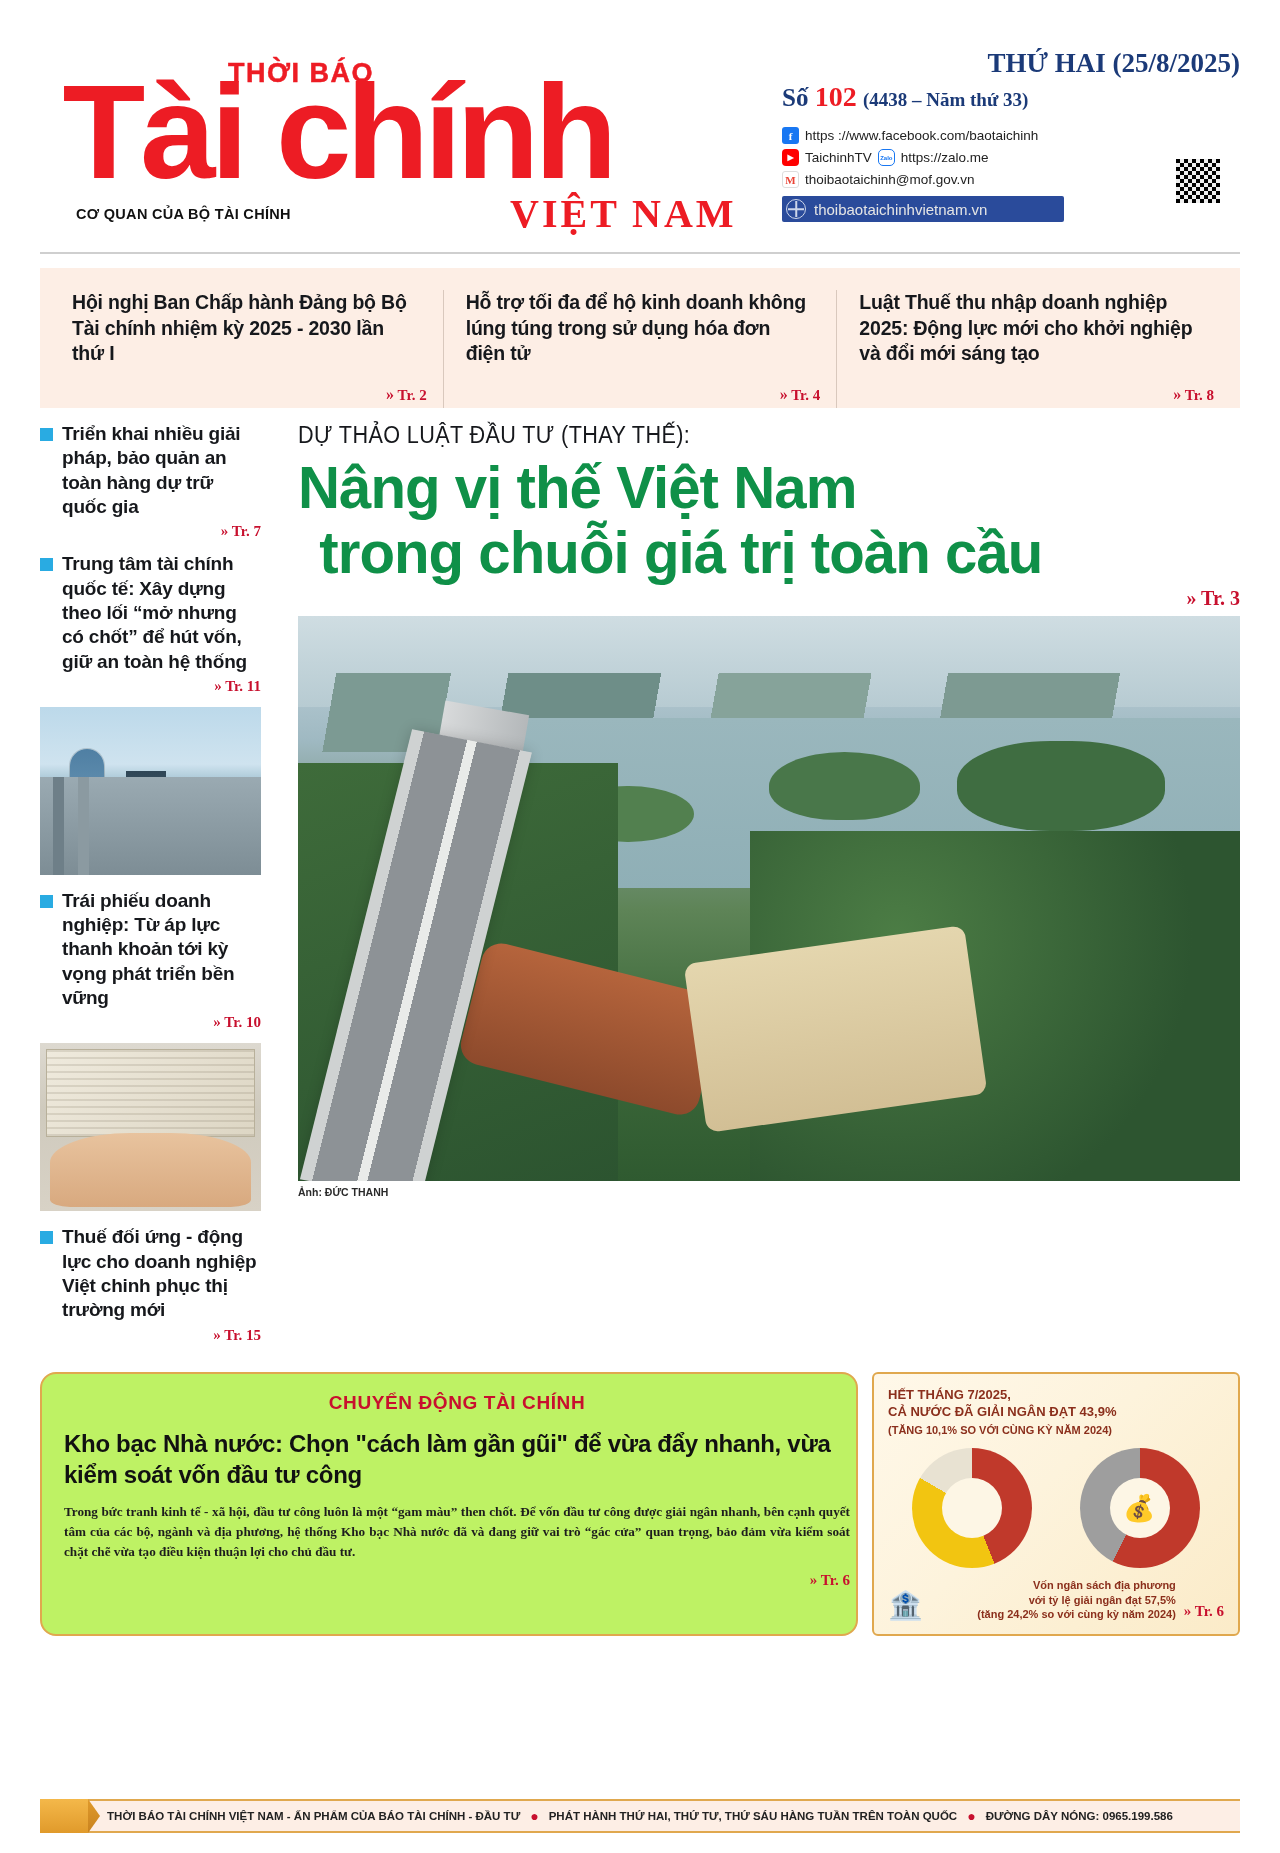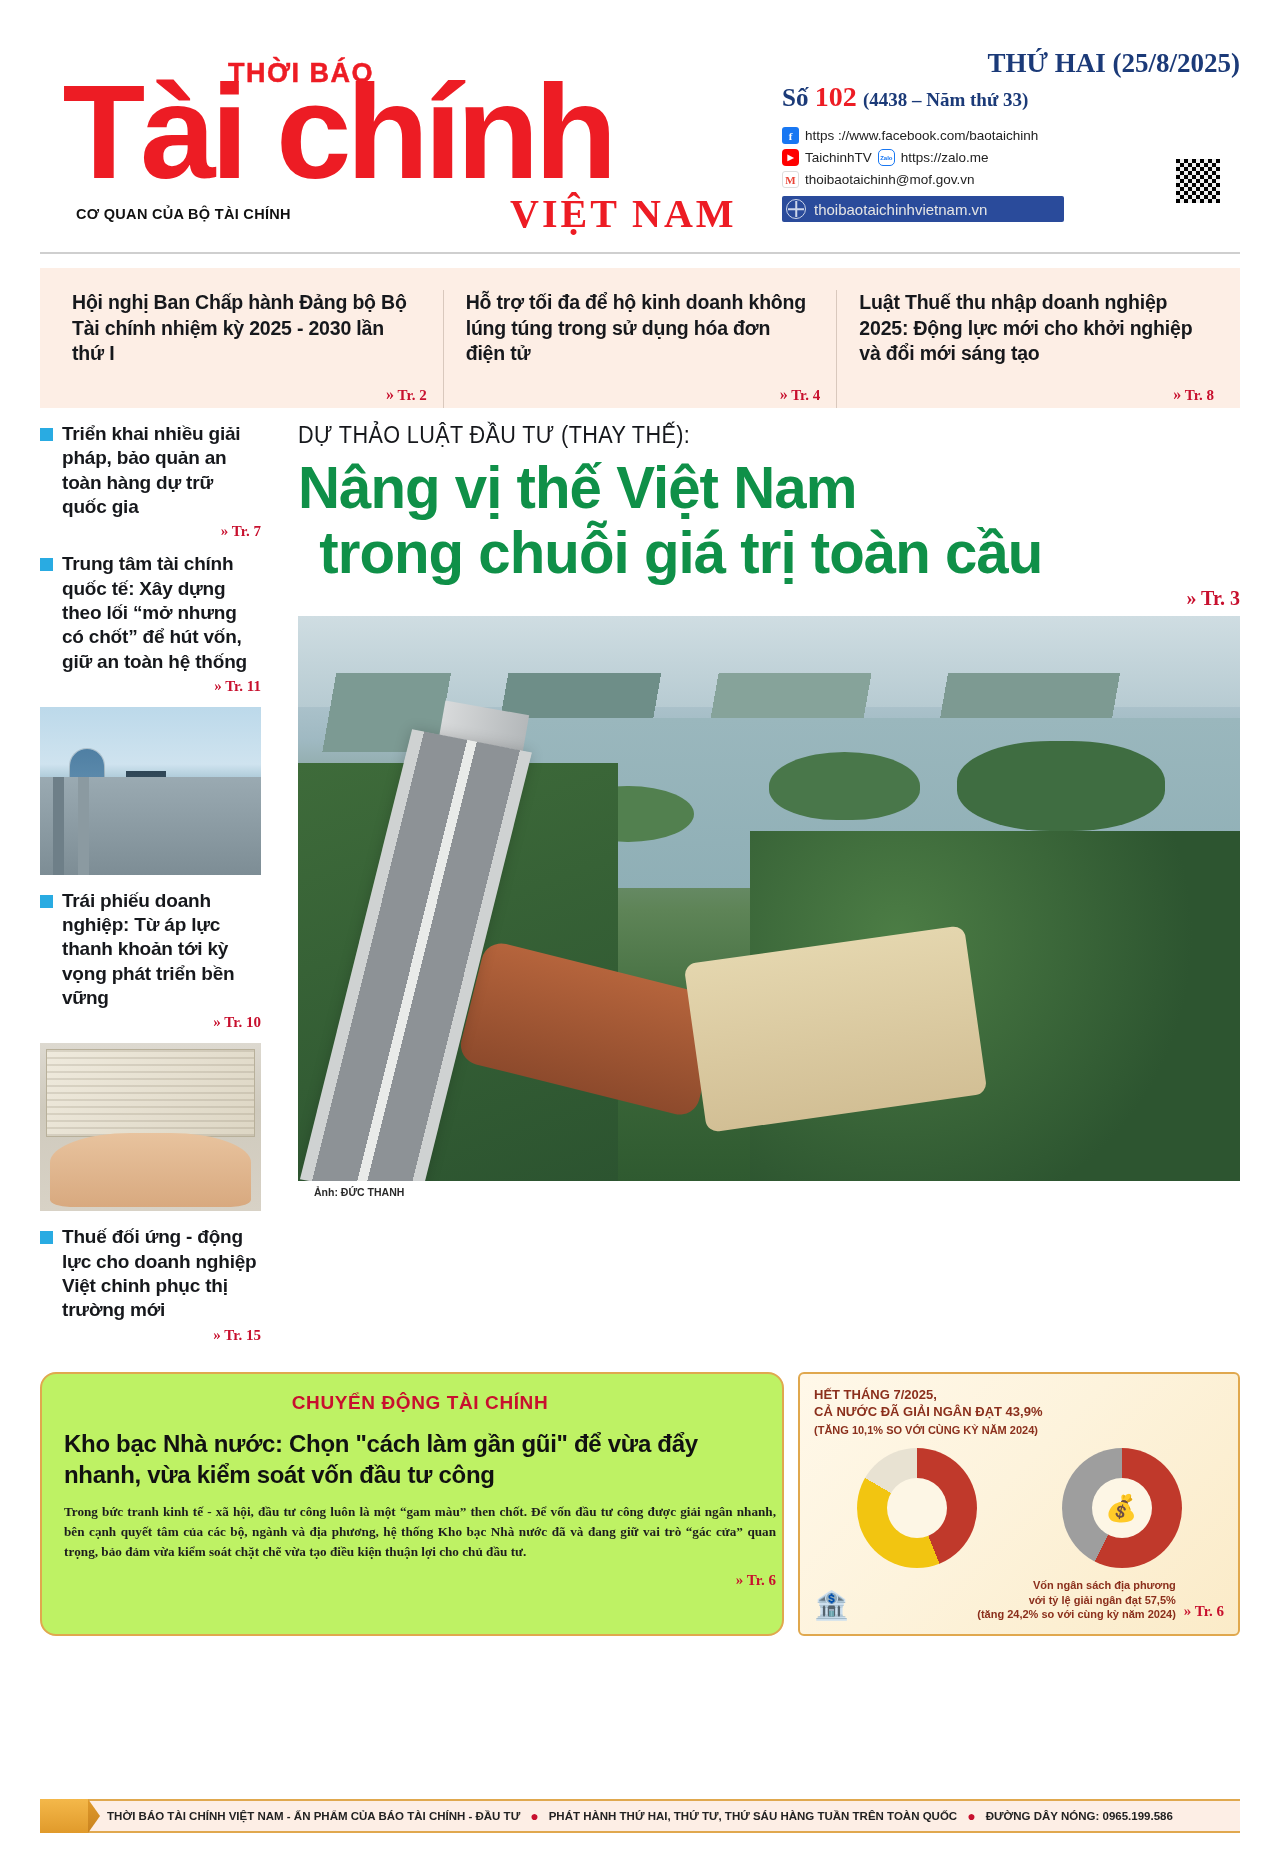--- a/index.html
+++ b/index.html
@@ -191,42 +191,42 @@
   }
   .hero .bridge {
     position:absolute; left:14.5%; top:16%; width:9%; height:20%;
     background: linear-gradient(90deg,#d8dadb,#b4b8ba);
     transform: rotate(10deg);
   }
   .caption {
     display: flex; justify-content: space-between; align-items: flex-start;
     font-size: 11.5px; color: #2a2a2a; margin-top: 5px; gap: 10px;
   }
-  .caption .credit { white-space: nowrap; font-weight: bold; font-size: 10.5px; margin-left: 16px; }
+  .caption .credit { white-space: nowrap; font-weight: bold; font-size: 10.5px; }
 
   
   .bottom { display: flex; gap: 14px; margin-top: 16px; }
   .cd-box {
     flex: 1 1 580px; border: 2.5px solid #E0A84E; border-radius: 16px;
     background: #bef264; padding: 18px 6px 14px 22px; position: relative;
   }
   .cd-title { color: #C8102E; font-size: 19px; font-weight: bold; letter-spacing: 0.6px; text-align:center; }
   .cd-head {
     font-size: 24px; font-weight: bold; color: #111; line-height: 1.3; margin-top: 14px;
     letter-spacing: -0.3px;
   }
   .cd-body {
     font-size: 13.2px; line-height: 1.52; color: #1d1d1d; margin-top: 12px;
     font-family: "Liberation Serif", serif; font-weight: bold; text-align: justify;
   }
   .cd-tr { text-align: right; color: #C8102E; font-family: "Liberation Serif", serif;
            font-weight: bold; font-size: 15px; margin-top: 10px; }
 
   .info-box {
-    width: 442px; border: 2px solid #E0A84E; border-radius: 6px;
+    width: 368px; border: 2px solid #E0A84E; border-radius: 6px;
     background: linear-gradient(135deg,#FFF8E9 0%, #FDF3DC 45%, #FBEBC8 100%);
     padding: 12px 14px; position: relative; overflow: hidden;
   }
   .info-t1 { font-size: 13px; font-weight: bold; color: #8B2F1C; line-height: 1.35; }
   .info-t2 { font-size: 11px; font-weight: bold; color: #8B2F1C; margin-top: 3px; }
   .donuts { display: flex; align-items: center; justify-content: space-around; margin-top: 8px; height: 128px; }
   .donut { width: 120px; height: 120px; border-radius: 50%; position: relative; }
   .donut::after {
     content:""; position:absolute; inset:30px; background:#FDF6E5; border-radius:50%;
   }

